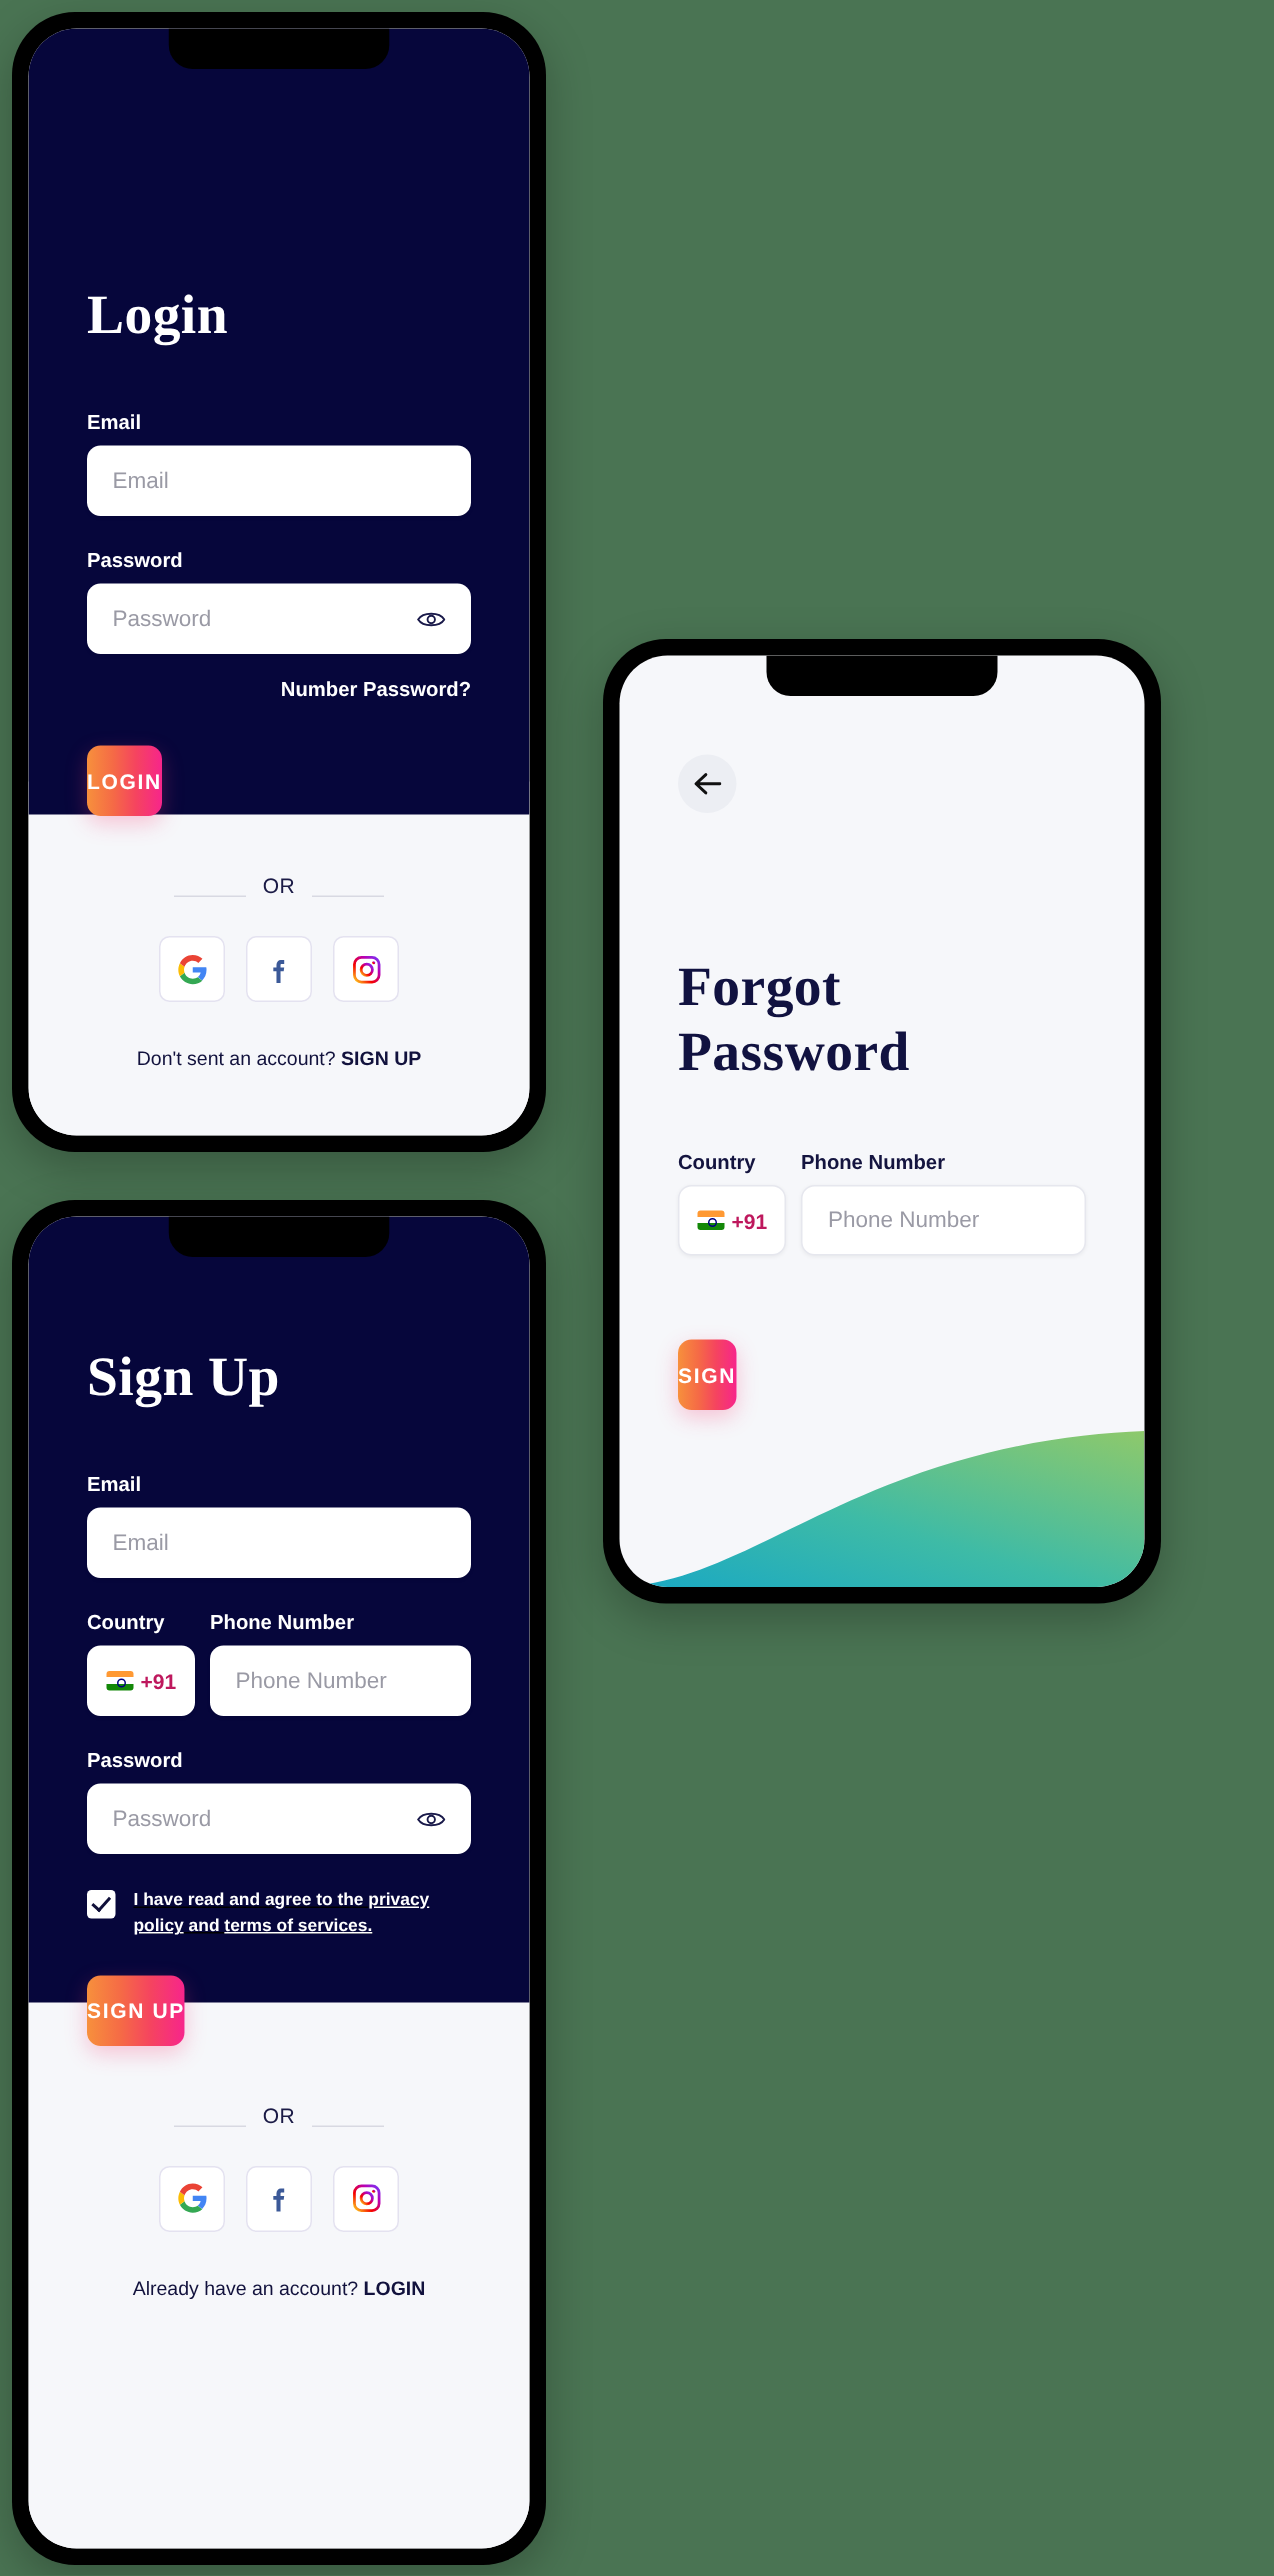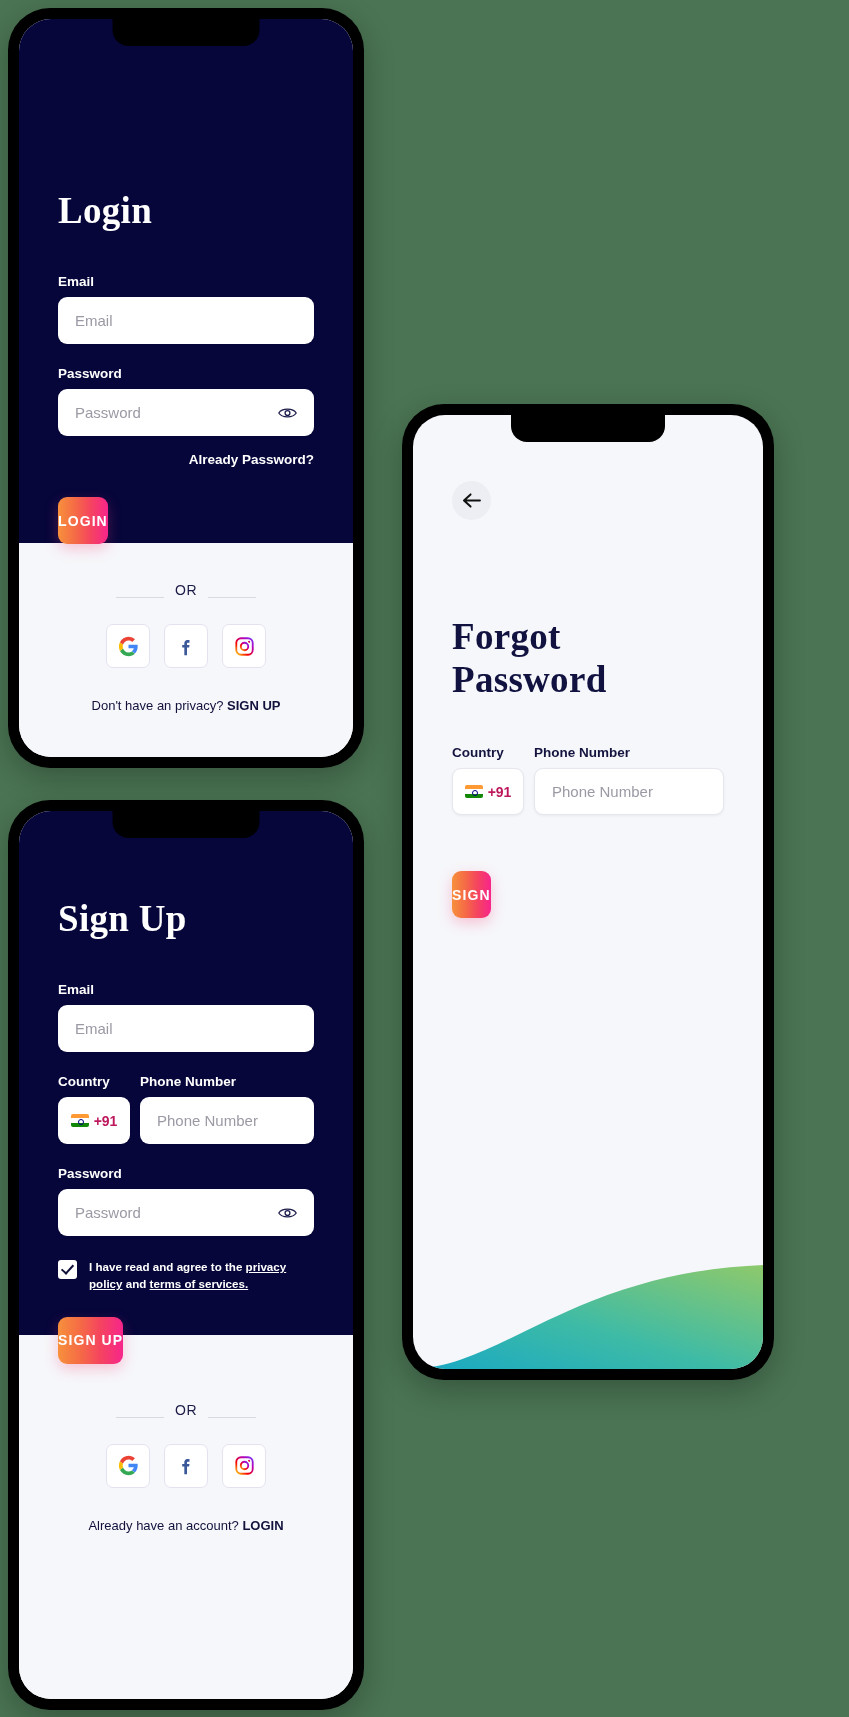--- a/index.html
+++ b/index.html
@@ -32,21 +32,21 @@
     width: 44%; height: 27px;
     background: #000;
     border-bottom-left-radius: 16px;
     border-bottom-right-radius: 16px;
     z-index: 40;
   }
 
   
   #phone-login   { left: 8px;  top: 8px;   width: 356px; height: 760px; }
   #phone-signup  { left: 8px;  top: 800px; width: 356px; height: 910px; }
-  #phone-forgot  { left: 402px; top: 404px; width: 372px; height: 976px; }
+  #phone-forgot  { left: 402px; top: 426px; width: 372px; height: 643px; }
 
   
   .dark-panel {
     position: absolute; left: 0; right: 0; top: 0;
     background: #06063b;
     z-index: 5;
   }
   .light-panel {
     position: absolute; left: 0; right: 0; bottom: 0;
     background: #f6f7fa;
@@ -148,21 +148,21 @@
     cursor: pointer;
   }
 
   
   .account-text {
     text-align: center; font-size: 13px; color: #12123d;
   }
   .account-text b { font-weight: bold; }
 
   
-  .terms-row { display: flex; gap: 12px; align-items: flex-start; }
+  .terms-row { display: flex; gap: 12px; align-items: flex-start; text-decoration: underline; }
   .checkbox {
     flex: 0 0 auto;
     width: 19px; height: 19px; background: #fff; border-radius: 3px;
     position: relative; margin-top: 2px; cursor: pointer;
   }
   .checkbox::after {
     content: ''; position: absolute;
     left: 6px; top: 2px; width: 5px; height: 10px;
     border: solid #10103a; border-width: 0 2.2px 2.2px 0;
     transform: rotate(42deg);
@@ -217,21 +217,21 @@
         <div class="input-box">
           <span class="input-text">Password</span>
           <span class="eye-icon">
             <svg viewBox="0 0 24 16" width="19" height="14">
               <path d="M1 8 C5 1.5 19 1.5 23 8 C19 14.5 5 14.5 1 8 Z" fill="none" stroke="#1a1a4a" stroke-width="1.6"></path>
               <circle cx="12" cy="8" r="3.1" fill="none" stroke="#1a1a4a" stroke-width="1.6"></circle>
             </svg>
           </span>
         </div>
 
-        <a class="forgot-link">Already Password?</a>
+        <a class="forgot-link">Number Password?</a>
       </div>
 
       <div class="content" style="margin-top:30px">
         <button class="grad-btn">LOGIN</button>
 
         <div style="height:38px"></div>
         <div class="or-row">
           <span class="or-line"></span>
           <span class="or-text">OR</span>
           <span class="or-line"></span>
@@ -264,21 +264,21 @@
               </defs>
               <rect x="2.6" y="2.6" width="18.8" height="18.8" rx="5.4" fill="none" stroke="url(#ig1)" stroke-width="2.1"></rect>
               <circle cx="12" cy="12" r="4.3" fill="none" stroke="url(#ig1)" stroke-width="2.1"></circle>
               <circle cx="17.3" cy="6.7" r="1.2" fill="url(#ig1)"></circle>
             </svg>
           </div>
         </div>
 
         <div style="height:30px"></div>
         <div class="account-text">
-          <span>Don't have an privacy?</span>
+          <span>Don't sent an account?</span>
           <b>SIGN UP</b>
         </div>
       </div>
     </div>
   </div>
 
   <div class="phone" id="phone-signup">
     <div class="screen">
       <div class="dark-panel" style="height:524px"></div>
       <div class="light-panel" style="height:364px"></div>

